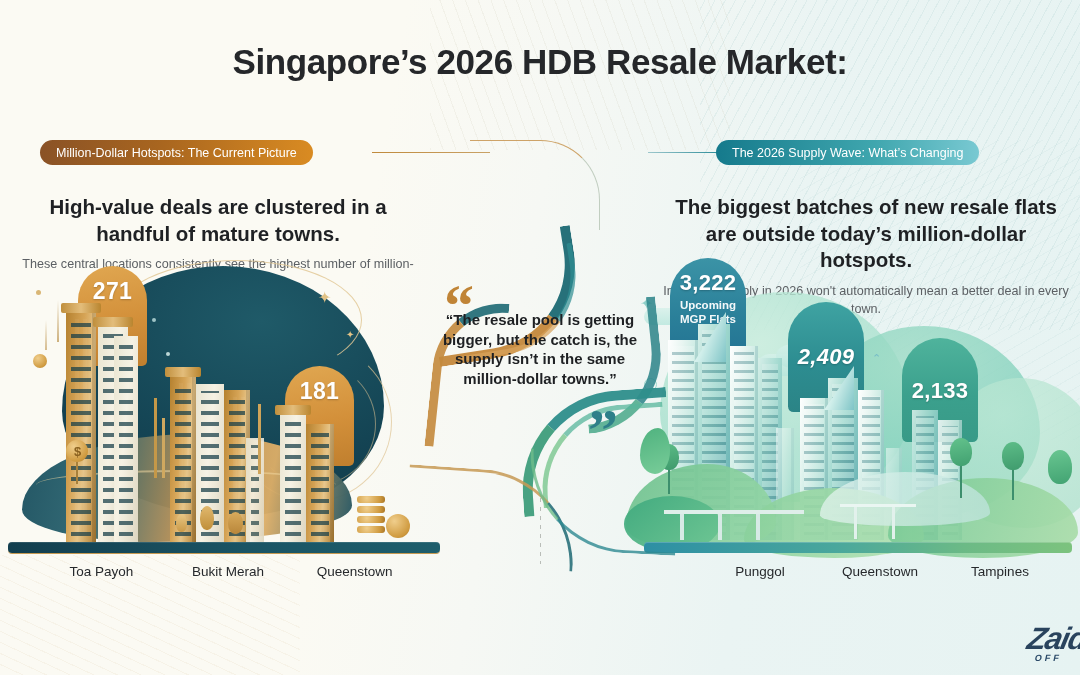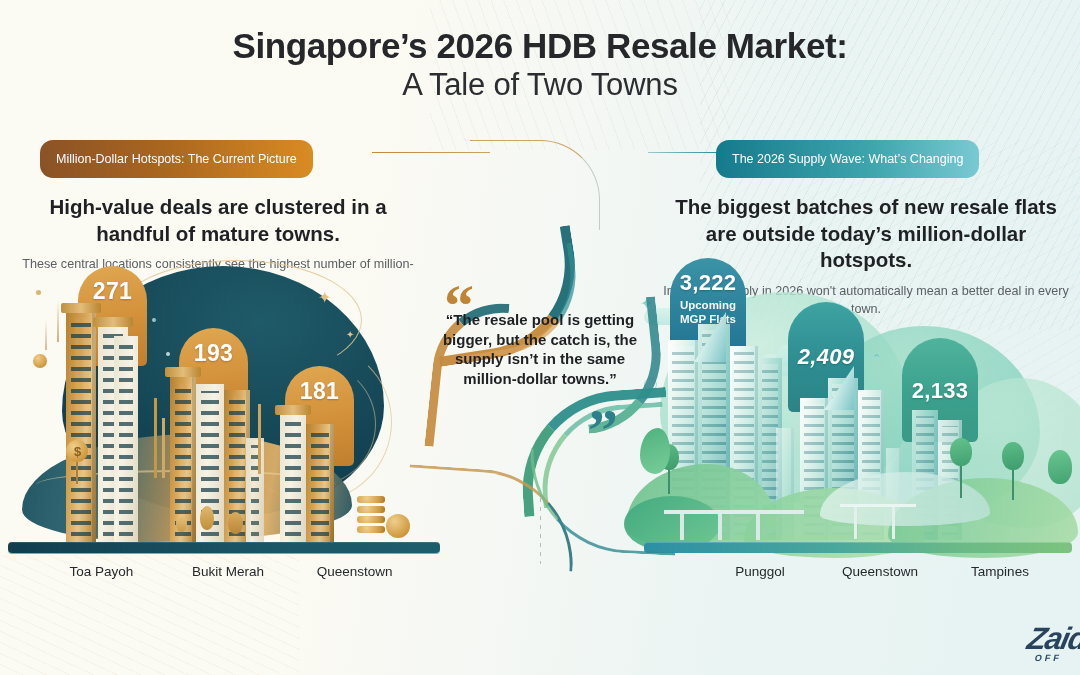--- a/index.html
+++ b/index.html
@@ -30,27 +30,27 @@
     position:absolute; left:-30px; bottom:-20px; width:330px; height:140px;
     background:repeating-linear-gradient(25deg, rgba(205,175,125,.16) 0 1px, rgba(0,0,0,0) 1px 10px);
     opacity:.6;
   }
   .bg-lines-tm {
     position:absolute; left:430px; top:-20px; width:300px; height:170px;
     background:repeating-linear-gradient(70deg, rgba(190,185,160,.13) 0 1px, rgba(0,0,0,0) 1px 12px);
   }
 
   
-  .title-wrap { position:absolute; left:0; top:26px; width:1080px; text-align:center; }
+  .title-wrap { position:absolute; left:0; top:42px; width:1080px; text-align:center; }
   .title-l1 { font-size:35px; font-weight:bold; color:#25272a; letter-spacing:-.4px; line-height:1.12; }
   .title-l2 { font-size:31px; font-weight:normal; color:#2b2d30; letter-spacing:-.2px; line-height:1.3; }
 
   
   .badge {
-    position:absolute; height:38px; border-radius:13px;
+    position:absolute; height:25px; border-radius:13px;
     display:flex; align-items:center; justify-content:center;
     color:#fff; font-size:12.5px; padding:0 16px; white-space:nowrap;
   }
   .badge-left {
     left:40px; top:140px;
     background:linear-gradient(90deg,#8a5226 0%,#a9661f 45%,#d98b22 100%);
   }
   .badge-right {
     left:716px; top:140px;
     background:linear-gradient(90deg,#157a8c 0%,#3fa6ae 60%,#79c9d2 100%);
@@ -294,21 +294,20 @@
 <div id="stage">
 
   <div class="bg-base"></div>
   <div class="bg-lines-tm"></div>
   <div class="bg-lines-r"></div>
   <div class="bg-lines-r2"></div>
   <div class="bg-lines-bl"></div>
 
   <div class="title-wrap">
     <div class="title-l1">Singapore’s 2026 HDB Resale Market:</div>
-    <div class="title-l2">A Tale of Two Towns</div>
   </div>
 
   <div class="badge badge-left">Million-Dollar Hotspots: The Current Picture</div>
   <div class="badge-line bl-left"></div>
   <div class="bl-curve-l"></div>
   <div class="badge-line bl-right"></div>
   <div class="badge badge-right">The 2026 Supply Wave: What’s Changing</div>
 
   <div class="col-head head-left">
     <div class="h">High-value deals are clustered in a handful of mature towns.</div>
@@ -330,23 +329,20 @@
     <div class="coin" style="left:33px;top:96px;width:14px;height:14px;"></div>
     <div style="position:absolute;left:57px;top:42px;width:1.5px;height:42px;background:linear-gradient(180deg,rgba(0,0,0,0),#cdb07c);"></div>
     <div style="position:absolute;left:45px;top:62px;width:1.5px;height:30px;background:linear-gradient(180deg,rgba(0,0,0,0),#d5bb8d);"></div>
 
     <div style="position:absolute;left:112px;top:2px;width:250px;height:120px;border:1.3px solid rgba(226,200,150,.85);border-radius:50%;border-bottom-color:transparent;"></div>
     <div style="position:absolute;left:232px;top:84px;width:160px;height:160px;border:1.3px solid rgba(222,196,146,.7);border-radius:50%;border-left-color:transparent;border-top-color:transparent;"></div>
     <div style="position:absolute;left:252px;top:104px;width:124px;height:124px;border:1.3px solid rgba(222,196,146,.55);border-radius:50%;border-left-color:transparent;border-top-color:transparent;"></div>
 
     <div class="pill pill-gold" style="left:78px;top:8px;width:69px;height:100px;">
       <div class="v">271</div>
-    </div>
-    <div class="pill pill-gold" style="left:179px;top:70px;width:69px;height:100px;">
-      <div class="v">193</div>
     </div>
     <div class="pill pill-gold" style="left:285px;top:108px;width:69px;height:100px;">
       <div class="v">181</div>
     </div>
 
     <div class="blob blob-gold"></div>
     <div style="position:absolute;left:36px;top:212px;width:300px;height:30px;border-top:2px solid rgba(240,215,160,.55);border-radius:50%;"></div>
 
     <div class="tower tw-g" style="left:66px;top:54px;width:30px;height:230px;">
         <div class="tw-cap-g"></div>

